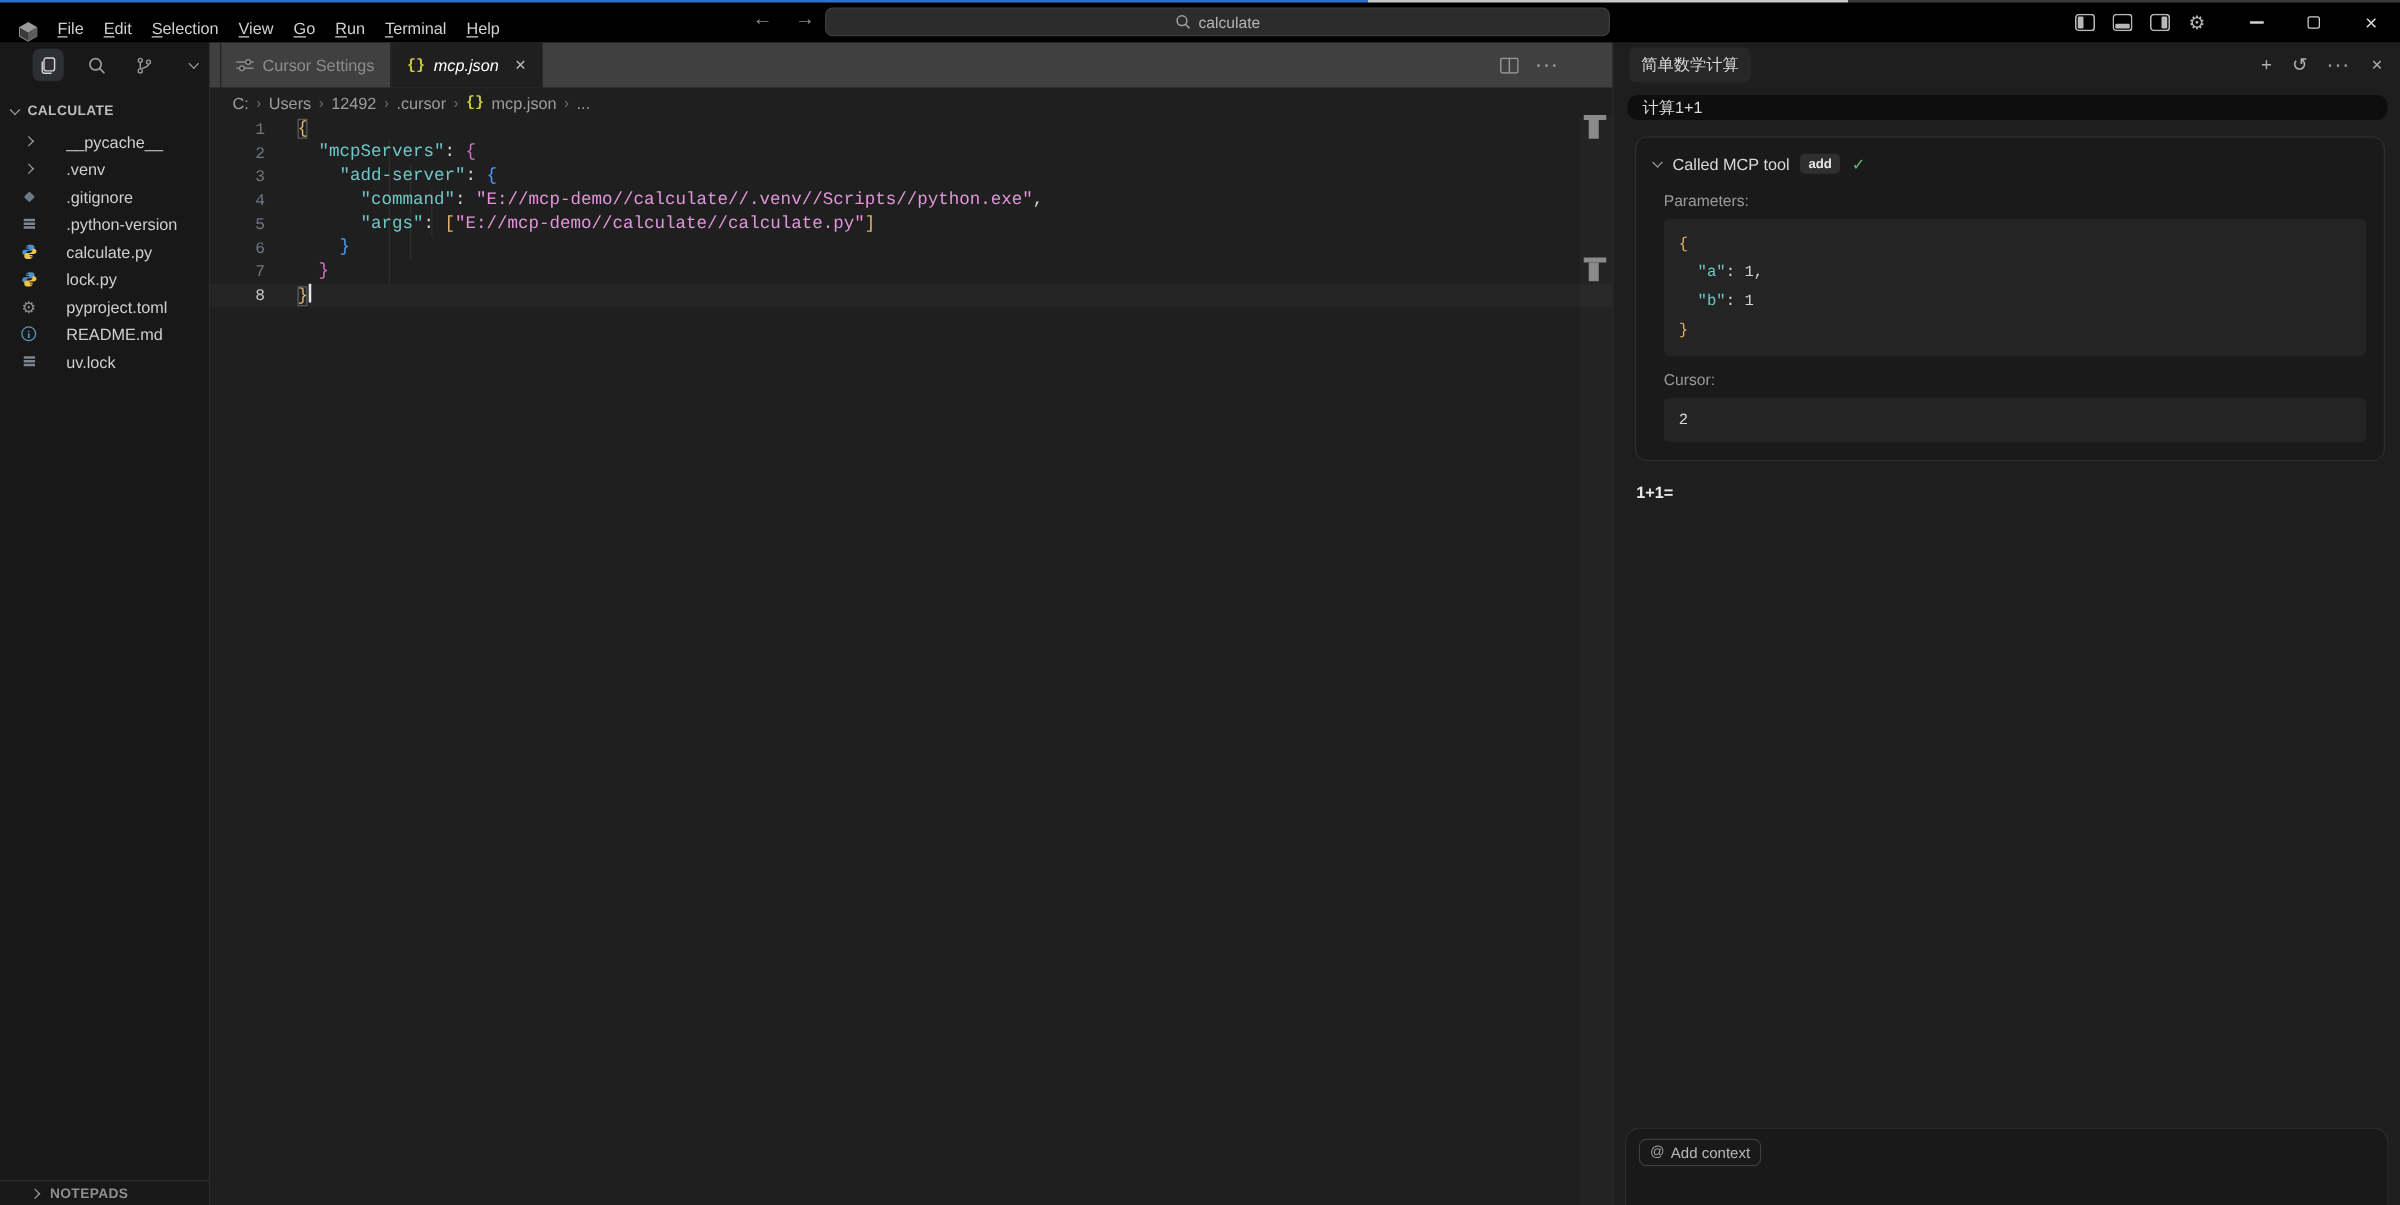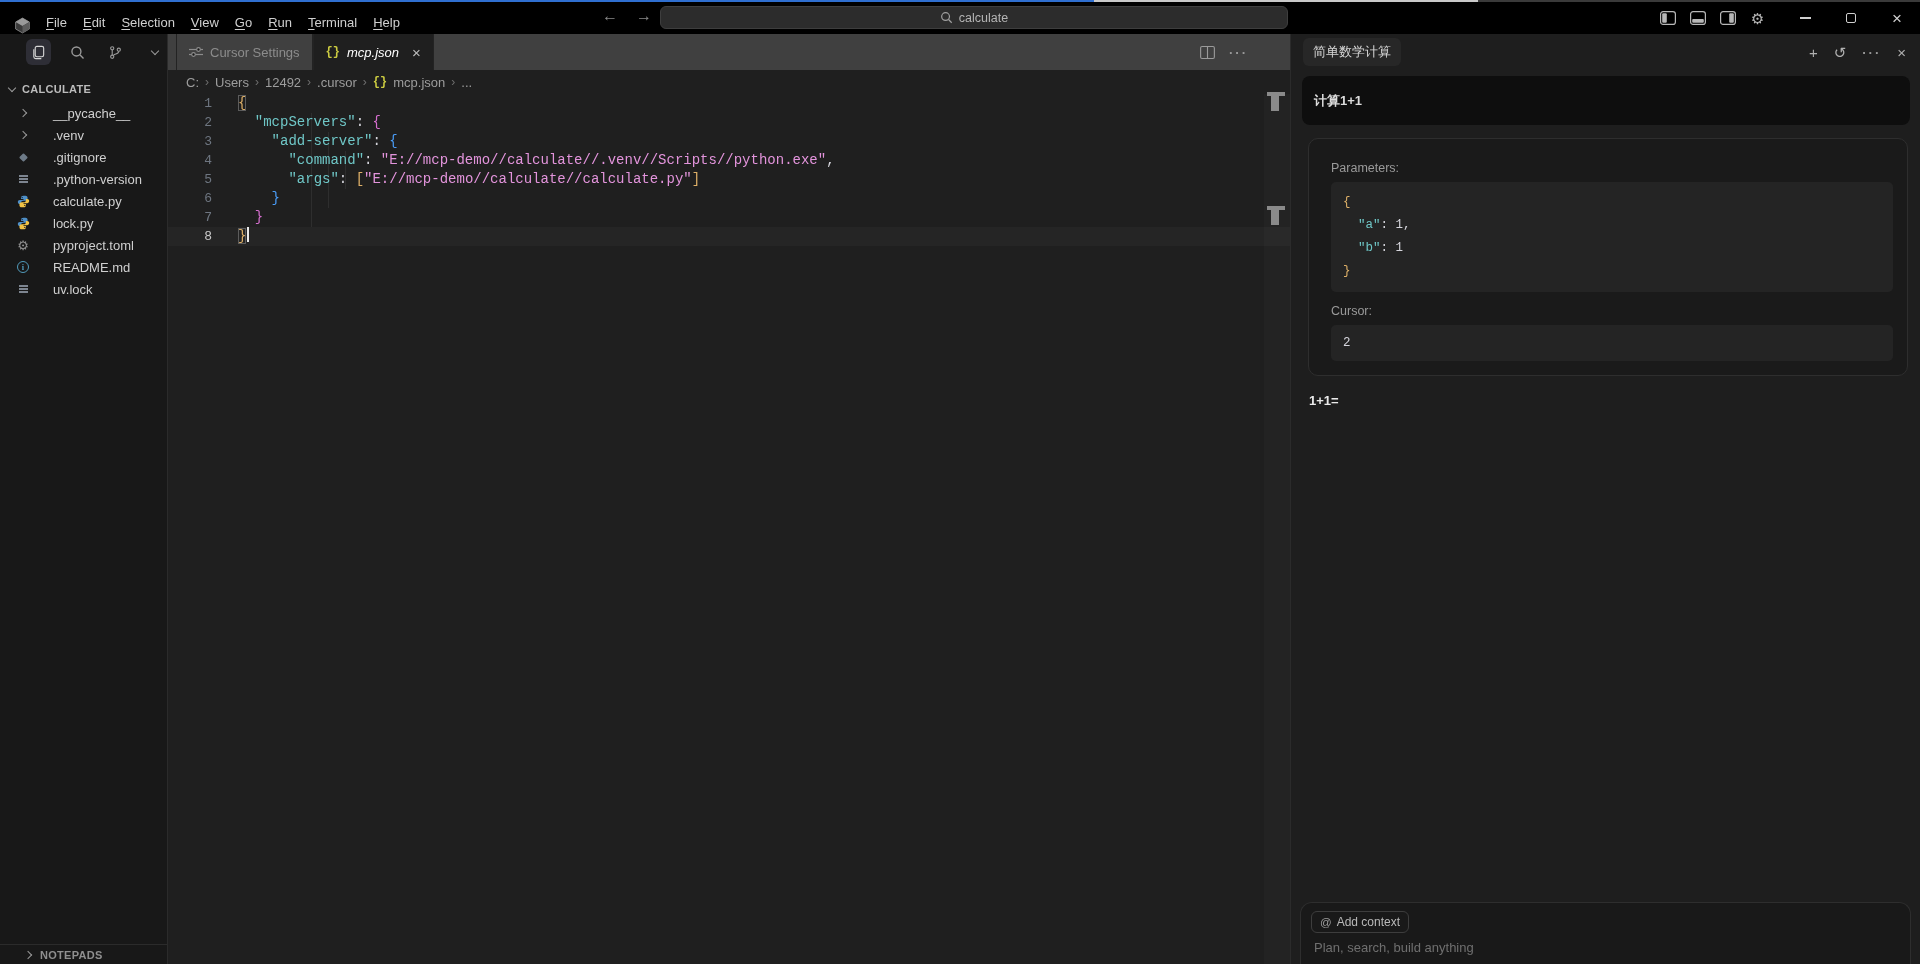--- a/index.html
+++ b/index.html
@@ -92,21 +92,21 @@
   .minimap { position:absolute; top:0; right:0; bottom:0; width:26px; background:rgba(255,255,255,0.018); }
   .mm-mark { position:absolute; left:3px; }
   .mm-bar { width:18px; height:4px; background:#8a8a8a; }
   .mm-stem { width:8px; height:15px; background:#8a8a8a; margin-left:4px; }
   
   .chat { position:relative; flex:1; background:#1e1e1e; border-left:1px solid #2b2b2b; display:flex; flex-direction:column; }
   .chat-header { height:36px; flex:none; display:flex; align-items:center; }
   .chat-tab { margin-left:12px; background:#272727; border-radius:6px; padding:5px 10px; font-size:13px; color:#d8d8d8; }
   .chat-actions { margin-left:auto; margin-right:14px; display:flex; gap:16px; align-items:center; color:#b0b0b0; font-size:15px; }
   .chat-actions span { line-height:1; }
-  .user-bubble { margin:6px 10px 0 11px; height:49px; background:#0e0e0e; border-radius:8px; display:flex; align-items:center; padding-left:12px; color:#dcdcdc; font-size:13px;font-weight:bold; }
+  .user-bubble { margin:6px 10px 0 11px; height:20px; background:#0e0e0e; border-radius:8px; display:flex; align-items:center; padding-left:12px; color:#dcdcdc; font-size:13px; }
   .tool-card { margin:13px 12px 0 17px; border:1px solid #2e2e2e; border-radius:10px; padding:10px 0 14px 0; background:#1a1a1a; }
   .tool-head { display:flex; align-items:center; padding:0 14px; height:22px; }
   .tool-head .chev { border-color:#9a9a9a; }
   .tool-title { margin-left:9px; color:#d8d8d8; font-size:13px; }
   .tool-badge { margin-left:8px; background:#2f2f2f; border-radius:4px; padding:2px 7px; font-size:10.5px; font-weight:bold; color:#e8e8e8; }
   .tool-check { margin-left:9px; color:#5fb36a; font-size:13px; }
   .sec-label { margin:12px 0 0 22px; color:#9a9a9a; font-size:12.5px; }
   .code-block { margin:7px 14px 0 22px; background:#242424; border-radius:5px; padding:9px 12px; font-family:"Liberation Mono",monospace; font-size:12.5px; }
   .code-block .pl { height:23px; line-height:23px; white-space:pre; }
   .result-block { margin:7px 14px 0 22px; background:#242424; border-radius:5px; padding:11px 12px; font-family:"Liberation Mono",monospace; font-size:12.5px; color:#d6d6dd; }
@@ -389,34 +389,39 @@
         <span class="dots">···</span>
         <span>×</span>
       </div>
     </div>
 
     <div class="user-bubble">
       <span>计算1+1</span>
     </div>
 
     <div class="tool-card">
+      <div class="tool-head">
+        <i class="chev down"></i>
+        <span class="tool-title">Called MCP tool</span>
+        <span class="tool-badge">add</span>
+        <span class="tool-check">✓</span>
+      </div>
       <div class="sec-label">Parameters:</div>
       <div class="code-block" id="params-block">
           <div class="pl"><span class="tk-b1">{</span></div>
           <div class="pl"><span class="tk-p">  </span><span class="tk-k">"a"</span><span class="tk-p">: </span><span class="tk-n">1</span><span class="tk-p">,</span></div>
           <div class="pl"><span class="tk-p">  </span><span class="tk-k">"b"</span><span class="tk-p">: </span><span class="tk-n">1</span></div>
           <div class="pl"><span class="tk-b1">}</span></div>
         </div>
       <div class="sec-label">Cursor:</div>
       <div class="result-block">2</div>
     </div>
 
     <div class="assistant-text">1+1=</div>
 
     <div class="chat-input">
       <div class="ctx-chip">
         <span class="at-glyph">@</span>
         <span>Add context</span>
       </div>
-      <div class="input-placeholder">Plan, search, build anything</div>
     </div>
   </div>
 </div>
 
 </body></html>

